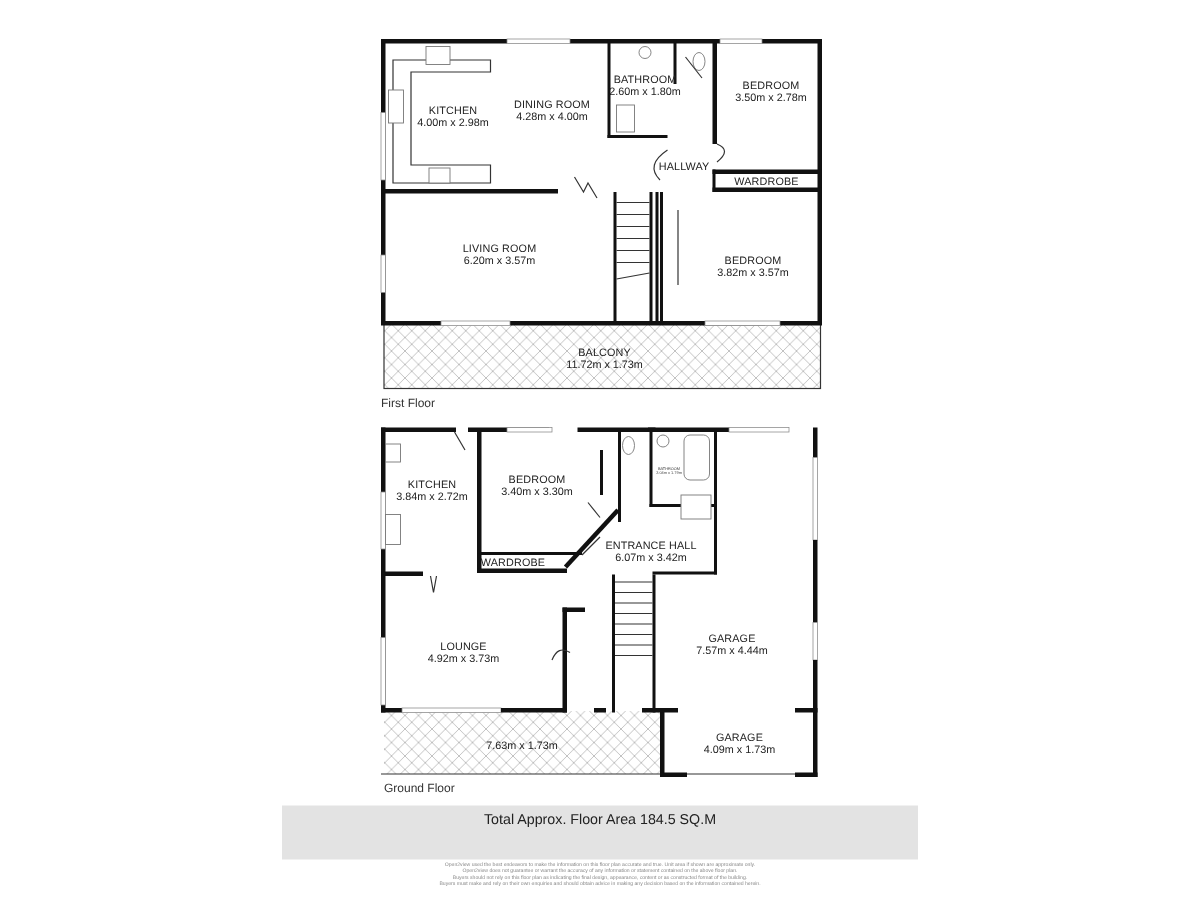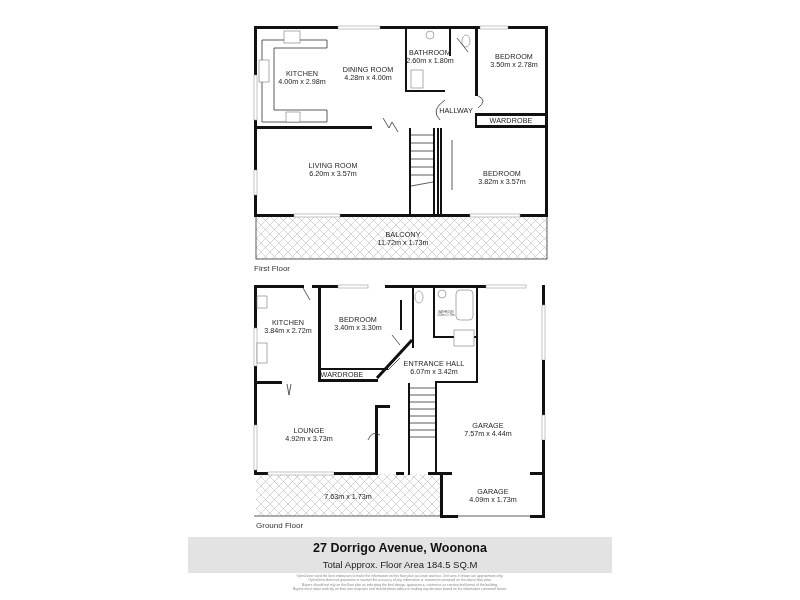--- a/index.html
+++ b/index.html
@@ -207,21 +207,20 @@
     <text class="room-dims" x="488" y="436">7.57m x 4.44m</text>
     <text class="room-label" x="493" y="494">GARAGE</text>
     <text class="room-dims" x="493" y="502">4.09m x 1.73m</text>
     <text class="room-dims" x="348" y="499">7.63m x 1.73m</text>
 
     <text class="floor-caption" x="256" y="528">Ground Floor</text>
   </g>
 </svg>
 
 <div class="footer-band">
-  <span class="footer-title">27 Dorrigo Avenue, Woonona</span>
   <span class="footer-sub">Total Approx. Floor Area 184.5  SQ.M</span>
 </div>
 
 <div class="disclaimer">
   <span>Open2view used the best endeavors to make the information on this floor plan accurate and true. Unit area if shown are approximate only.</span>
   <span>Open2view does not guarantee or warrant the accuracy of any information or statement contained on the above floor plan.</span>
   <span>Buyers should not rely on this floor plan as indicating the final design, appearance, content or as constructed format of the building.</span>
   <span>Buyers must make and rely on their own enquiries and should obtain advice in making any decision based on the information contained herein.</span>
 </div>
 

